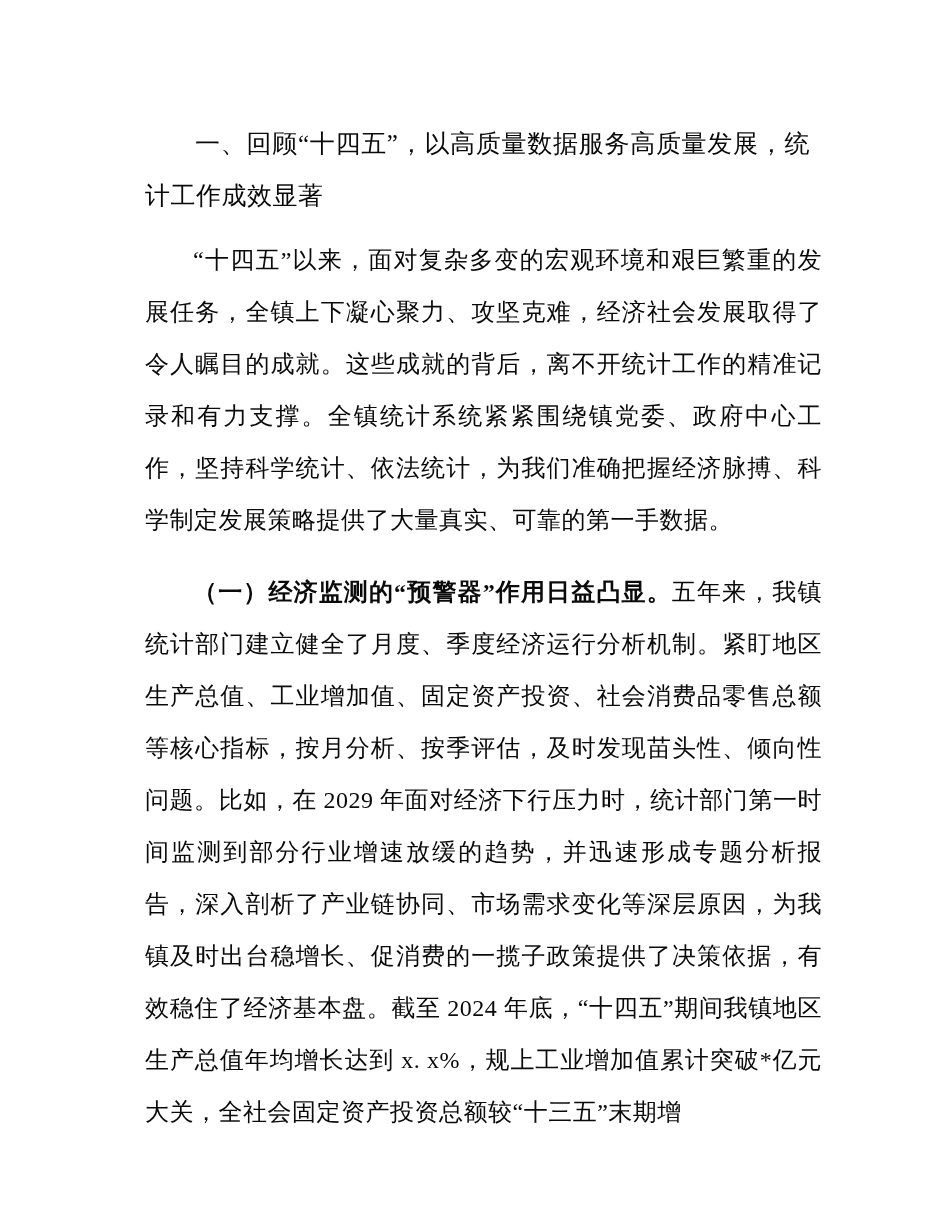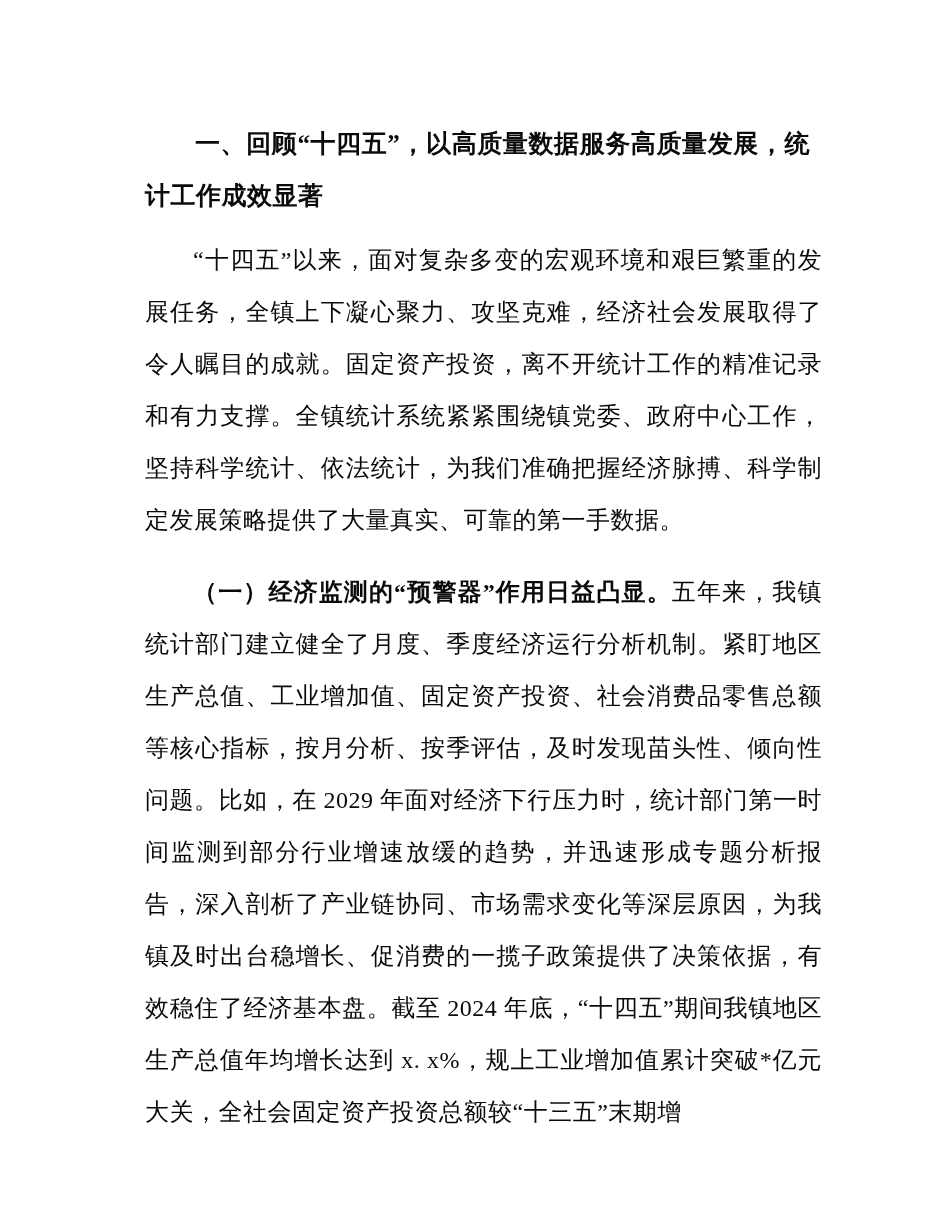--- a/index.html
+++ b/index.html
@@ -14,21 +14,21 @@
     box-sizing: border-box;
     background: #ffffff;
     padding: 118px 128px 40px 145px;
     overflow: hidden;
     font-family: "Liberation Serif", "DejaVu Serif", serif;
     color: #0a0a0a;
   }
   .doc-heading {
     font-size: 25px;
     line-height: 52px;
-    font-weight: bold;
+    font-weight: normal;
     text-align: justify;
     text-indent: 2em;
     margin: 0 12px 12px 0;
     letter-spacing: 0.5px;
   }
   .doc-paragraph {
     font-size: 24px;
     line-height: 52px;
     font-weight: normal;
     text-align: justify;
@@ -40,17 +40,17 @@
     font-weight: bold;
   }
 </style>
 </head>
 <body>
 
 <div class="page">
 
   <h1 class="doc-heading">一、回顾“十四五”，以高质量数据服务高质量发展，统计工作成效显著</h1>
 
-  <p class="doc-paragraph">“十四五”以来，面对复杂多变的宏观环境和艰巨繁重的发展任务，全镇上下凝心聚力、攻坚克难，经济社会发展取得了令人瞩目的成就。固定资产投资，离不开统计工作的精准记录和有力支撑。全镇统计系统紧紧围绕镇党委、政府中心工作，坚持科学统计、依法统计，为我们准确把握经济脉搏、科学制定发展策略提供了大量真实、可靠的第一手数据。</p>
+  <p class="doc-paragraph">“十四五”以来，面对复杂多变的宏观环境和艰巨繁重的发展任务，全镇上下凝心聚力、攻坚克难，经济社会发展取得了令人瞩目的成就。这些成就的背后，离不开统计工作的精准记录和有力支撑。全镇统计系统紧紧围绕镇党委、政府中心工作，坚持科学统计、依法统计，为我们准确把握经济脉搏、科学制定发展策略提供了大量真实、可靠的第一手数据。</p>
 
   <p class="doc-paragraph"><span class="lead">（一）经济监测的“预警器”作用日益凸显。</span><span>五年来，我镇统计部门建立健全了月度、季度经济运行分析机制。紧盯地区生产总值、工业增加值、固定资产投资、社会消费品零售总额等核心指标，按月分析、按季评估，及时发现苗头性、倾向性问题。比如，在 2029 年面对经济下行压力时，统计部门第一时间监测到部分行业增速放缓的趋势，并迅速形成专题分析报告，深入剖析了产业链协同、市场需求变化等深层原因，为我镇及时出台稳增长、促消费的一揽子政策提供了决策依据，有效稳住了经济基本盘。截至 2024 年底，“十四五”期间我镇地区生产总值年均增长达到 x. x%，规上工业增加值累计突破*亿元大关，全社会固定资产投资总额较“十三五”末期增</span></p>
 
 </div>
 
 </body></html>

